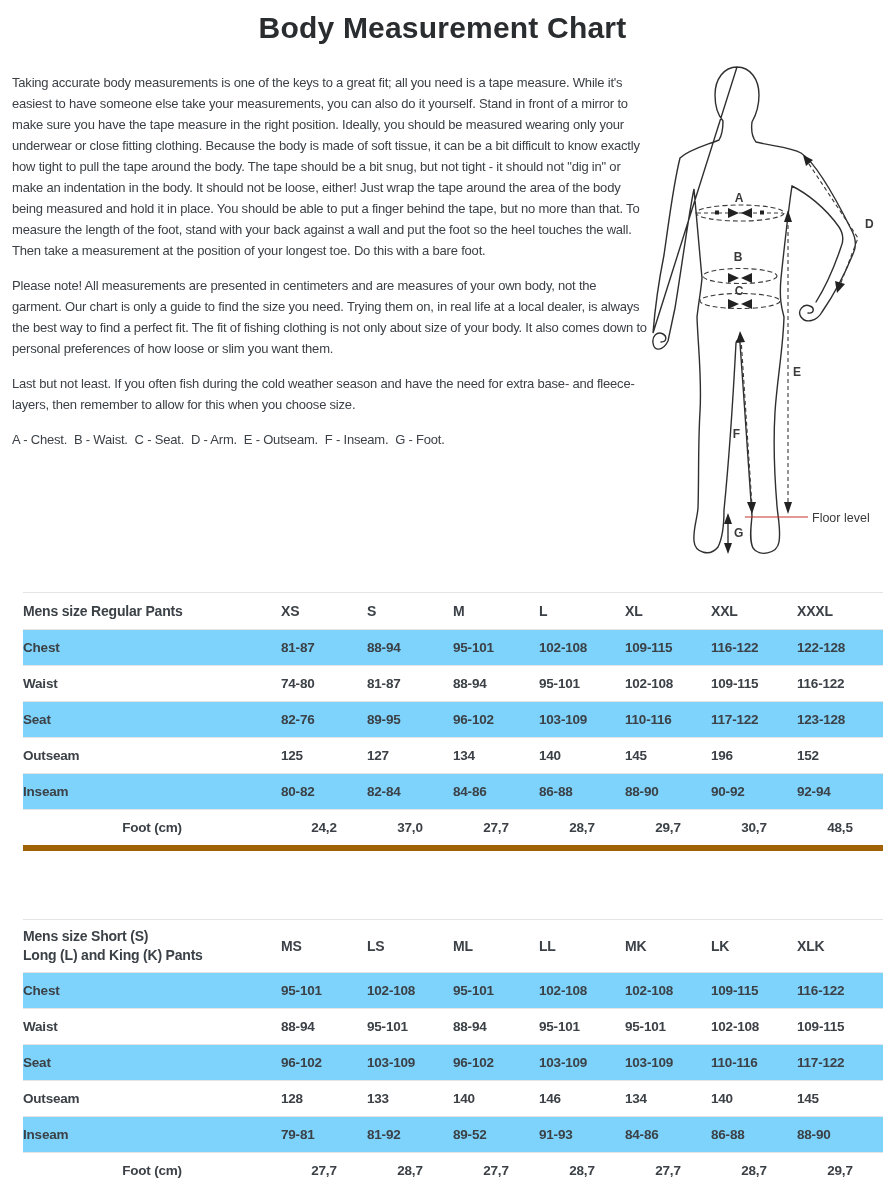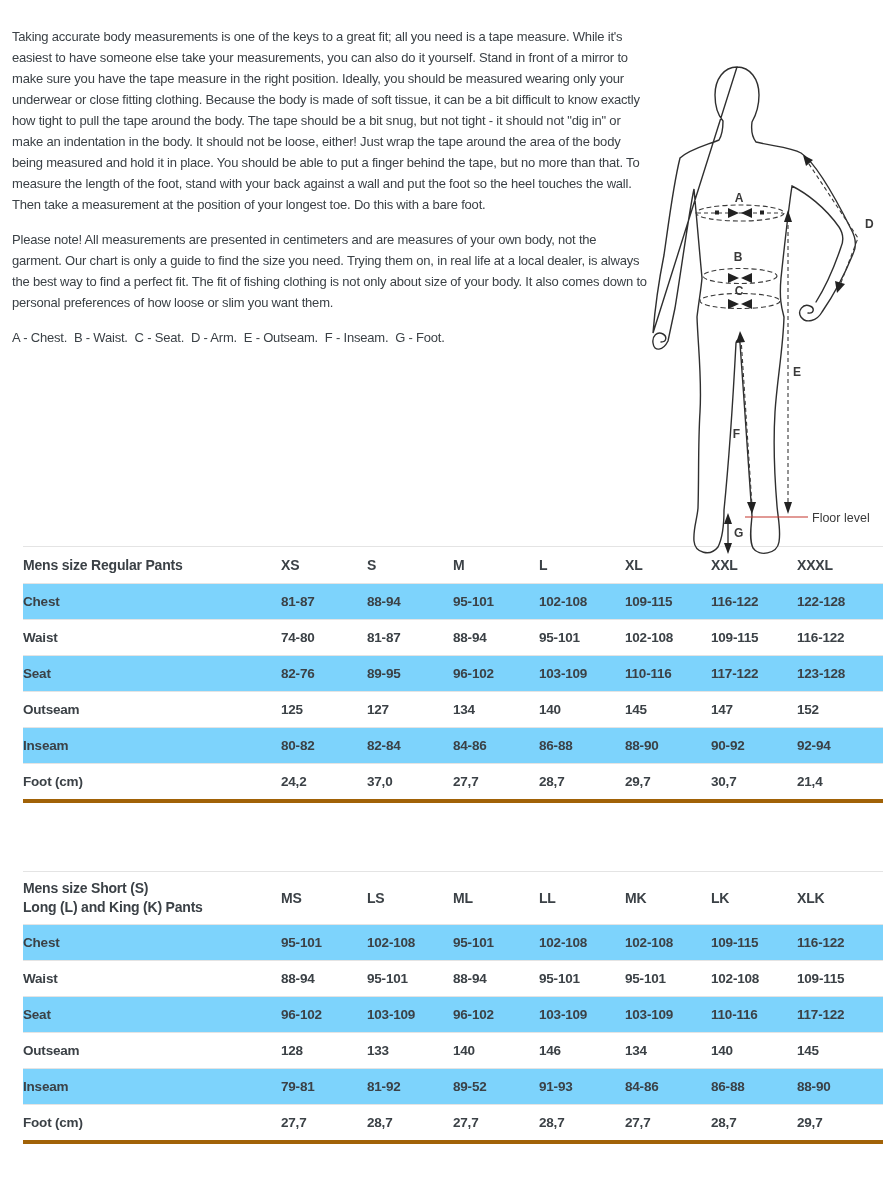--- a/index.html
+++ b/index.html
@@ -27,33 +27,35 @@
   }
   table.size-table th,table.size-table td{
     text-align:left;padding:0;height:35px;vertical-align:middle;
     border-top:1px solid #e4e4e4;font-size:13.5px;color:#3b4146;font-weight:700;
     letter-spacing:-.2px;overflow:hidden;white-space:nowrap;
   }
   table.size-table thead th{font-size:14px;height:36px;margin-left:8px;}
   table.size-table th.tbl-title{width:258px;line-height:19px;}
   table.size-table td.row-label{width:258px;}
   table.size-table tr.stripe td{background:#7dd3fc;}
-  table.size-table tbody tr:last-child td{border-bottom:4px solid #a16207;}
+  table.size-table tbody tr:last-child td{border-bottom:6px solid #a16207;text-align:center;}
   #table2{margin-top:68px;}
   #table2 thead th{height:52px;}
 </style>
 </head>
 <body>
 
 <div class="page">
 
+  <h1 class="page-title">Body Measurement Chart</h1>
 
   <div class="intro">
     <p>Taking accurate body measurements is one of the keys to a great fit; all you need is a tape measure. While it's easiest to have someone else take your measurements, you can also do it yourself. Stand in front of a mirror to make sure you have the tape measure in the right position. Ideally, you should be measured wearing only your underwear or close fitting clothing. Because the body is made of soft tissue, it can be a bit difficult to know exactly how tight to pull the tape around the body. The tape should be a bit snug, but not tight - it should not "dig in" or make an indentation in the body. It should not be loose, either! Just wrap the tape around the area of the body being measured and hold it in place. You should be able to put a finger behind the tape, but no more than that. To measure the length of the foot, stand with your back against a wall and put the foot so the heel touches the wall. Then take a measurement at the position of your longest toe. Do this with a bare foot.</p>
     <p>Please note! All measurements are presented in centimeters and are measures of your own body, not the garment. Our chart is only a guide to find the size you need. Trying them on, in real life at a local dealer, is always the best way to find a perfect fit. The fit of fishing clothing is not only about size of your body. It also comes down to personal preferences of how loose or slim you want them.</p>
+    <p>Last but not least. If you often fish during the cold weather season and have the need for extra base- and fleece-layers, then remember to allow for this when you choose size.</p>
     <div class="legend">A - Chest.  B - Waist.  C - Seat.  D - Arm.  E - Outseam.  F - Inseam.  G - Foot.</div>
   </div>
 
   <svg class="figure" viewBox="0 0 245 530">
 
     <path fill="none" stroke="#2f2f2f" stroke-width="1.4" stroke-linecap="round" d="
       M97,17 C110,17 119,29 119,45 C119,56 116,65 112,72 C111,80 112,87 116,92
       C131,96 151,97 161,103 C176,113 197,151 211,179 C216,188 217,196 213,204
       C204,226 191,249 182,262 C177,271 166,274 161,267 C157,261 163,253 170,256 C175,258 174,264 168,263
       M176,252 C186,236 195,215 201,197 C204,190 203,183 199,177 C185,157 166,143 152,136
@@ -154,42 +156,42 @@
             <td>117-122</td>
             <td>123-128</td>
           </tr>
           <tr>
             <td class="row-label">Outseam</td>
             <td>125</td>
             <td>127</td>
             <td>134</td>
             <td>140</td>
             <td>145</td>
-            <td>147</td>
+            <td>196</td>
             <td>152</td>
           </tr>
           <tr class="stripe">
             <td class="row-label">Inseam</td>
             <td>80-82</td>
             <td>82-84</td>
             <td>84-86</td>
             <td>86-88</td>
             <td>88-90</td>
             <td>90-92</td>
             <td>92-94</td>
           </tr>
           <tr>
             <td class="row-label">Foot (cm)</td>
             <td>24,2</td>
             <td>37,0</td>
             <td>27,7</td>
             <td>28,7</td>
             <td>29,7</td>
             <td>30,7</td>
-            <td>21,4</td>
+            <td>48,5</td>
           </tr>
         </tbody>
       </table>
     <table class="size-table" id="table2">
         <thead>
           <tr>
             <th class="tbl-title">Mens size Short (S)<br>Long (L) and King (K) Pants</th>
             <th>MS</th>
             <th>LS</th>
             <th>ML</th>

